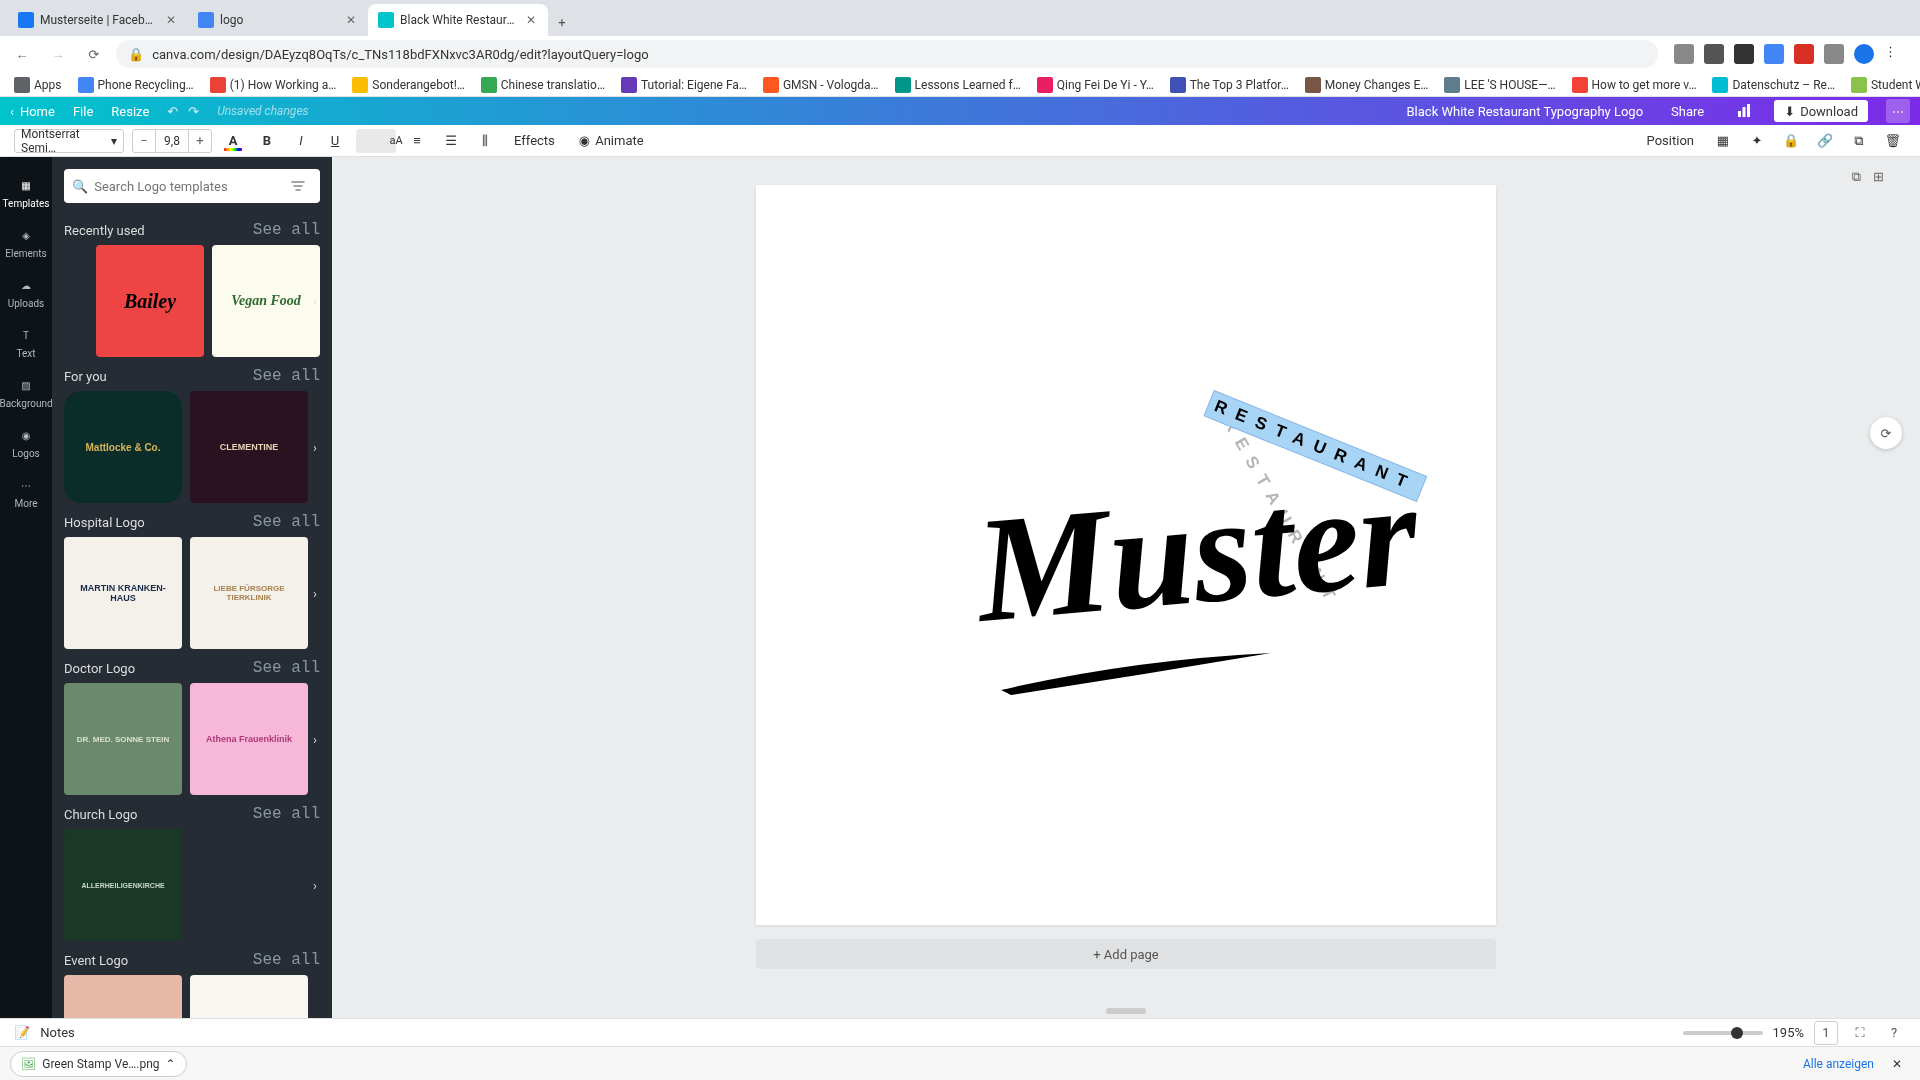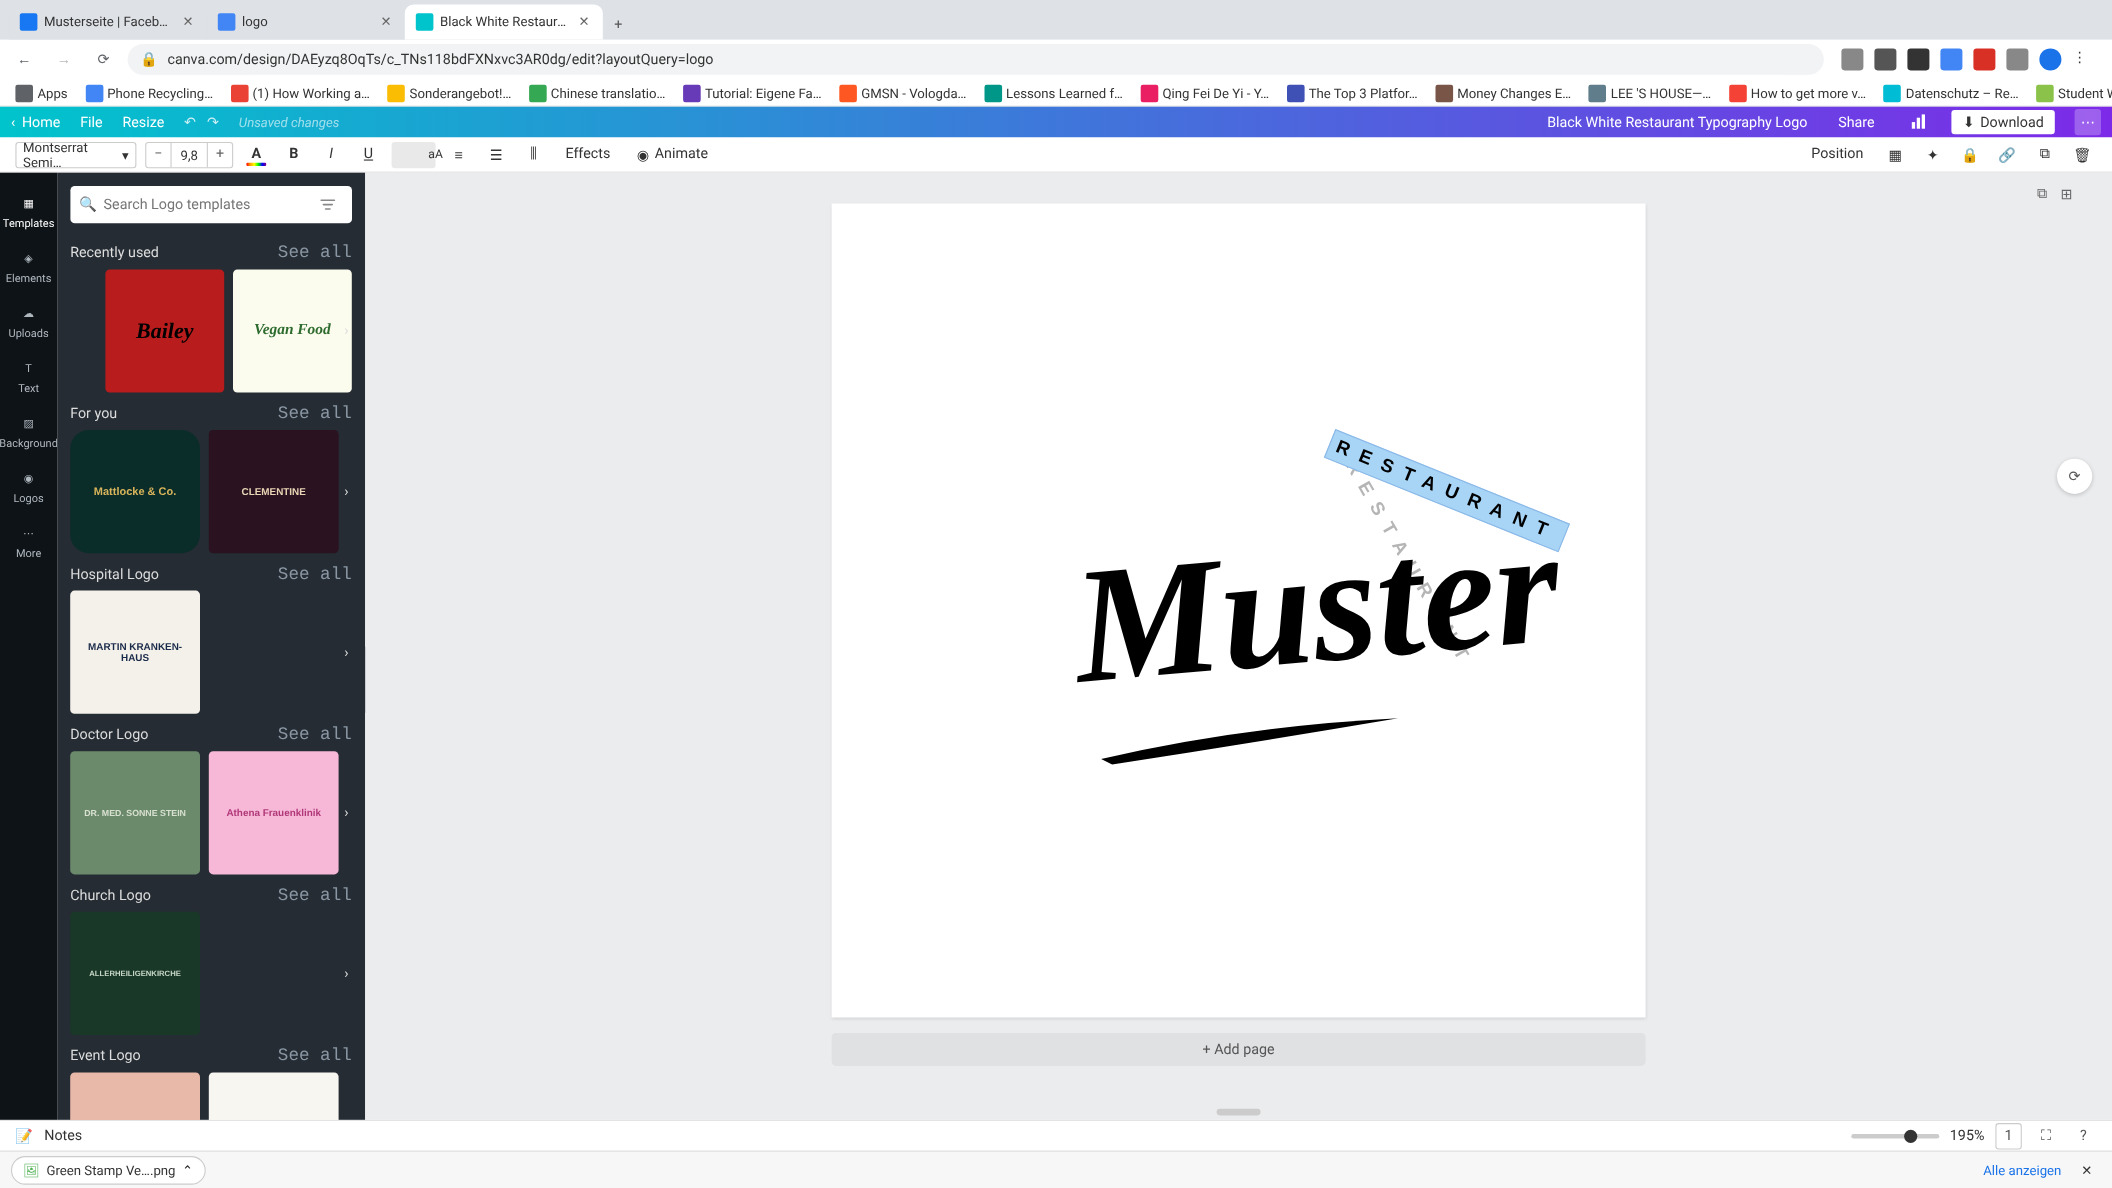--- a/index.html
+++ b/index.html
@@ -319,21 +319,21 @@
             </svg>
         </span>
       </div>
     </div>
     <div class="panel-scroll" id="panel-scroll">
         <div class="section-head">
           <span>Recently used</span>
           <span class="see-all">See all</span>
         </div>
         <div class="thumb-row">
-          <div class="thumb" style="background: #b91c1c; margin-left: 32px;">
+          <div class="thumb" style="background: #ef4444; margin-left: 32px;">
             <span style="color:#000;font:italic 700 20px 'Brush Script MT',cursive;text-align:center;padding:4px">Bailey</span>
           </div>
           <div class="thumb" style="background: rgb(251, 251, 238);">
             <span style="color:#2e6b2e;font:italic 600 14px cursive;text-align:center;padding:4px">Vegan Food</span>
           </div>
           <div class="chev">›</div>
         </div>
         <div class="section-head">
           <span>For you</span>
           <span class="see-all">See all</span>
@@ -347,20 +347,23 @@
           </div>
           <div class="chev">›</div>
         </div>
         <div class="section-head">
           <span>Hospital Logo</span>
           <span class="see-all">See all</span>
         </div>
         <div class="thumb-row">
           <div class="thumb" style="background: rgb(244, 241, 234);">
             <span style="color:#1a2a4a;font:700 9px sans-serif;text-align:center;padding:4px">MARTIN KRANKEN-HAUS</span>
+          </div>
+          <div class="thumb" style="background: rgb(244, 241, 234);">
+            <span style="color:#a8824f;font:600 8px sans-serif;text-align:center;padding:4px">LIEBE FÜRSORGE TIERKLINIK</span>
           </div>
           <div class="chev">›</div>
         </div>
         <div class="section-head">
           <span>Doctor Logo</span>
           <span class="see-all">See all</span>
         </div>
         <div class="thumb-row">
           <div class="thumb" style="background: rgb(107, 138, 107);">
             <span style="color:#d8e0d0;font:600 8px sans-serif;text-align:center;padding:4px">DR. MED. SONNE STEIN</span>

